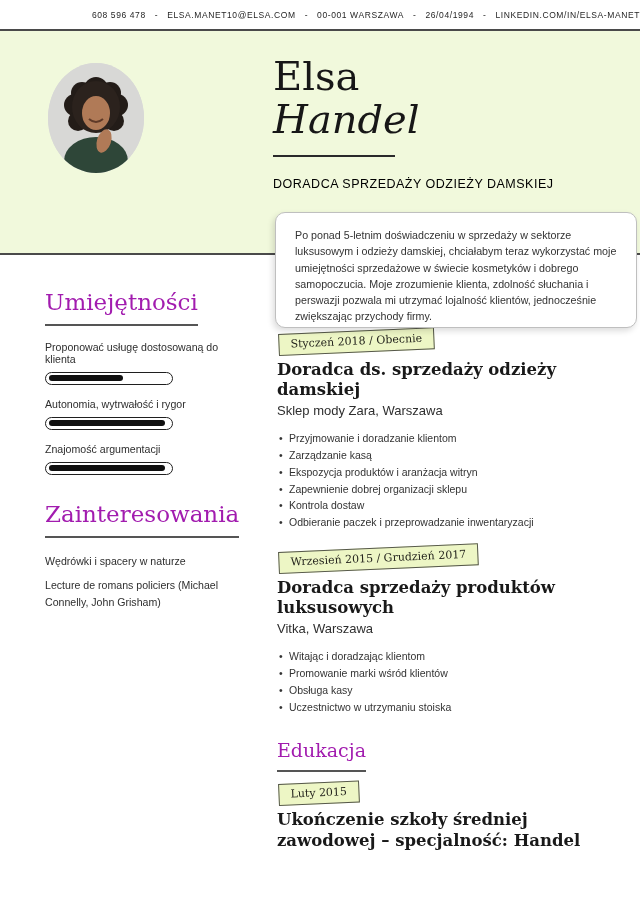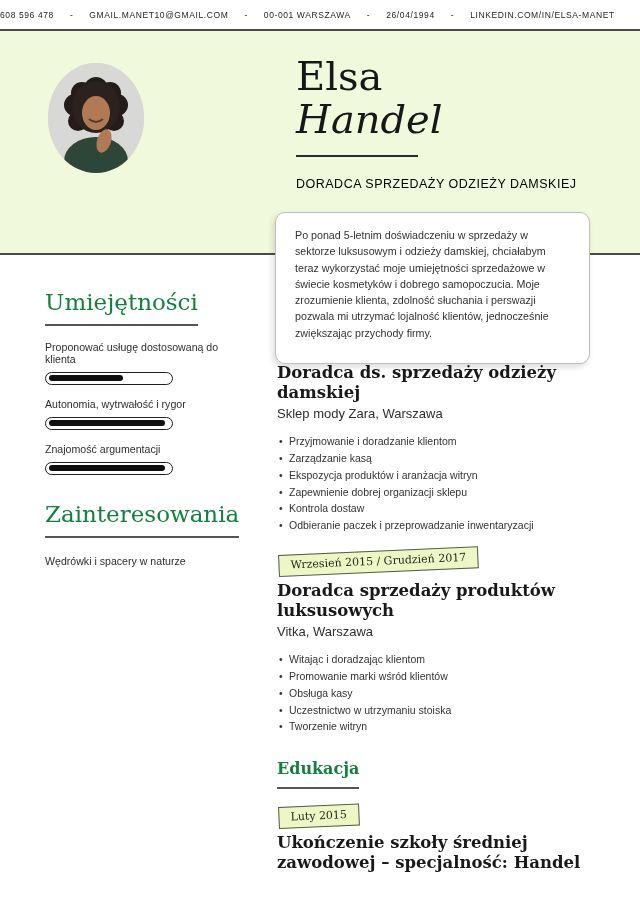--- a/index.html
+++ b/index.html
@@ -6,62 +6,62 @@
   html,body { background:#ffffff; }
   .page {
     position:relative; width:640px; height:905px; margin:0 auto;
     background:#ffffff; overflow:hidden;
     font-family:"Liberation Sans", sans-serif; color:#2e2e2e;
   }
 
   
   .contact-bar {
     height:31px; border-bottom:2px solid #4a4a4a;
-    display:flex; align-items:center; justify-content:flex-start; gap:16px;
+    display:flex; align-items:center; justify-content:flex-end; gap:9px;
     font-size:8.5px; letter-spacing:.6px; color:#1f1f1f; font-weight:500;
   }
   .contact-bar .sep { color:#1f1f1f; }
 
   
   .hero { position:relative; height:224px; background:#f1f9dc; border-bottom:2px solid #4a4a4a; }
   .avatar {
     position:absolute; left:48px; top:32px; width:96px; height:110px;
     border-radius:50%; overflow:hidden; background:#d9d9d9;
   }
   .avatar svg { display:block; width:100%; height:100%; }
-  .hero-text { position:absolute; left:296px; top:24px; }
+  .hero-text { position:absolute; left:273px; top:24px; }
   .first-name {
     font-family:"DejaVu Serif", serif; font-size:40px; line-height:1.07; color:#171717;
   }
   .last-name {
     font-family:"DejaVu Serif", serif; font-style:italic; font-size:40px; line-height:1.07; color:#171717;
   }
   .name-underline { width:122px; height:2px; background:#2a2a2a; margin-top:14px; }
   .hero-job-title { margin-top:20px; font-size:12.5px; letter-spacing:.5px; color:#000000; font-weight:500; }
 
   
   .summary-card {
-    position:absolute; left:275px; top:212px; width:315px; z-index:3;
+    position:absolute; left:275px; top:212px; width:362px; z-index:3;
     background:#ffffff; border:1px solid #bfbfbf; border-radius:10px;
-    padding:14px 19px 22px;
+    padding:14px 19px 2px;
     box-shadow:-2px 3px 6px rgba(0,0,0,.14);
   }
   .summary-card p { font-size:10.7px; line-height:1.52; color:#333333; }
 
   
   .columns { display:flex; gap:30px; padding:34px 28px 0 45px; }
   .col-left { width:202px; flex:none; }
   .col-right { flex:1; padding-top:0; }
 
   .side-h, .main-h {
-    font-family:"DejaVu Serif", serif; font-weight:400; color:#15803d;
+    font-family:"DejaVu Serif", serif; font-weight:400; color:#a21caf;
     display:inline-block; border-bottom:2px solid #555555; padding-bottom:9px;
   }
   .side-h { font-size:23px; margin-bottom:15px; }
-  .main-h { font-size:16px; margin-bottom:14px;font-weight:bold; }
+  .main-h { font-size:19px; margin-bottom:8px; }
 
   
   .skill { margin-bottom:13px; }
   .skill-label { font-size:10.6px; color:#2e2e2e; margin-bottom:7px; }
   .skill-bar {
     width:128px; height:13px; border:1.5px solid #1f1f1f; border-radius:7px;
     padding:2px 3px; background:#ffffff;
   }
   .skill-fill { height:6px; background:#101010; border-radius:3px; }
 
@@ -88,21 +88,21 @@
   .main-section-edu { margin-top:24px; }
 </style>
 </head>
 <body>
 
 <div class="page">
 
   <div class="contact-bar">
     <span>608 596 478</span>
     <span class="sep">-</span>
-    <span>GMAIL.MANET10@GMAIL.COM</span>
+    <span>ELSA.MANET10@ELSA.COM</span>
     <span class="sep">-</span>
     <span>00-001 WARSZAWA</span>
     <span class="sep">-</span>
     <span>26/04/1994</span>
     <span class="sep">-</span>
     <span>LINKEDIN.COM/IN/ELSA-MANET</span>
   </div>
 
   <div class="hero">
     <div class="avatar">
@@ -159,20 +159,21 @@
           <div class="skill-bar">
             <div class="skill-fill" style="width: 97%;"></div>
           </div>
         </div>
       </section>
 
 
       <section class="side-section">
         <h2 class="side-h">Zainteresowania</h2>
         <div class="interest-item">Wędrówki i spacery w naturze</div>
+        <div class="interest-item">Lecture de romans policiers (Michael Connelly, John Grisham)</div>
       </section>
 
     </aside>
 
     <main class="col-right">
 
       <section>
         <h2 class="main-h">Doświadczenie</h2>
 
         <div class="entry">
@@ -191,21 +192,20 @@
 
         <div class="entry">
           <span class="badge">Wrzesień 2015 / Grudzień 2017</span>
           <h3 class="entry-title">Doradca sprzedaży produktów luksusowych</h3>
           <div class="entry-sub">Vitka, Warszawa</div>
           <ul class="bullets">
             <li>Witając i doradzając klientom</li>
             <li>Promowanie marki wśród klientów</li>
             <li>Obsługa kasy</li>
             <li>Uczestnictwo w utrzymaniu stoiska</li>
-            <li>Tworzenie witryn</li>
           </ul>
         </div>
       </section>
 
       <section class="main-section-edu">
         <h2 class="main-h">Edukacja</h2>
         <div class="entry">
           <span class="badge">Luty 2015</span>
           <h3 class="entry-title">Ukończenie szkoły średniej zawodowej – specjalność: Handel</h3>
           

